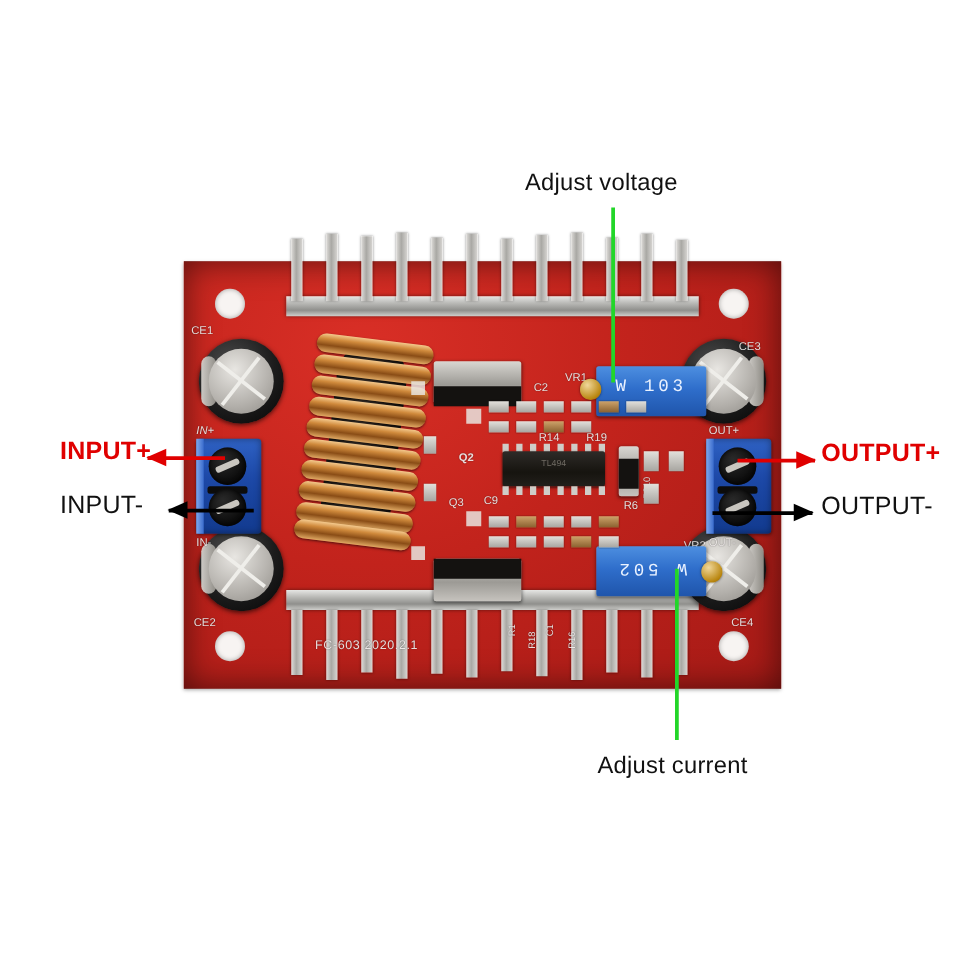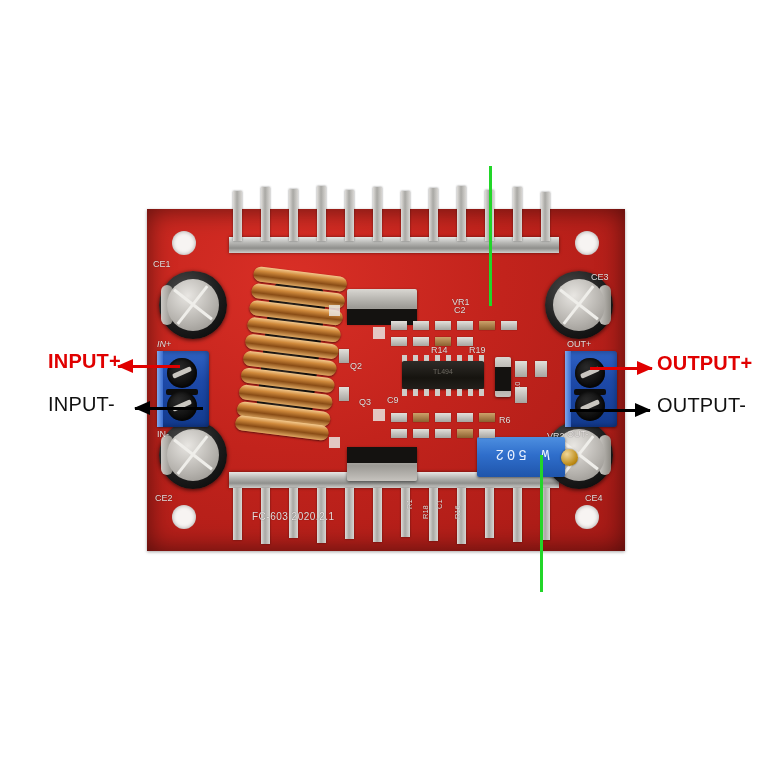--- a/index.html
+++ b/index.html
@@ -247,21 +247,25 @@
           <div class="slot"></div>
         </div>
       <div class="slotbar"></div>
       <div class="screw s2">
           <div class="slot"></div>
         </div>
     </div>
     <div class="silk" style="left:420px;top:220px;">OUT-</div>
 
     <div class="silk" style="left:305px;top:88px;">VR1</div>
-    <div class="silk" style="left:280px;top:96px;margin-left:27px;">C2</div>
+    <div class="pot" id="pot1">
+      <div class="code">W 103</div>
+      <div class="adj"></div>
+    </div>
+    <div class="silk" style="left:280px;top:96px;">C2</div>
 
     <div class="silk" style="left:400px;top:222px;">VR2</div>
     <div class="pot" id="pot2">
       <div class="code">W 502</div>
       <div class="adj"></div>
     </div>
 
     <div class="tab" style="left:200px;top:80px;width:70px;height:34px;">
       <div class="blk" style="top:20px;"></div>
     </div>
@@ -290,25 +294,25 @@
       <i></i>
         <i></i>
         <i></i>
         <i></i>
         <i></i>
         <i></i>
         <i></i>
         <i></i>
     </div>
 
-    <div class="silk" style="left:203px;top:152px;">Q2</div>
+    <div class="silk" style="left:220px;top:152px;font-weight:bold;">Q2</div>
     <div class="silk" style="left:212px;top:188px;">Q3</div>
     <div class="silk" style="left:240px;top:186px;">C9</div>
     <div class="silk" style="left:282px;top:366px;"></div>
-    <div class="silk" style="left:352px;top:190px;margin-top:16px;">R6</div>
+    <div class="silk" style="left:352px;top:190px;">R6</div>
     <div class="silk" style="left:284px;top:136px;">R14</div>
     <div class="silk" style="left:322px;top:136px;">R19</div>
     <div class="silk sm rot" style="left:258px;top:300px;">R1</div>
     <div class="silk sm rot" style="left:274px;top:310px;">R18</div>
     <div class="silk sm rot" style="left:288px;top:300px;">C1</div>
     <div class="silk sm rot" style="left:306px;top:310px;">R16</div>
 
     <div class="smd" style="left:244px;top:112px;width:16px;height:9px;"></div>
     <div class="smd" style="left:266px;top:112px;width:16px;height:9px;"></div>
     <div class="smd" style="left:288px;top:112px;width:16px;height:9px;"></div>
@@ -355,17 +359,19 @@
   </div>
   <div class="arrow right" id="ar-outp">
     <div class="shaft"></div>
     <div class="head"></div>
   </div>
   <div class="arrow right" id="ar-outn">
     <div class="shaft"></div>
     <div class="head"></div>
   </div>
 
+  <div class="anno" id="lbl-adjv">Adjust voltage</div>
+  <div class="anno" id="lbl-adjc">Adjust current</div>
   <div class="anno red" id="lbl-inp">INPUT+</div>
   <div class="anno" id="lbl-inn">INPUT-</div>
   <div class="anno red" id="lbl-outp">OUTPUT+</div>
   <div class="anno" id="lbl-outn">OUTPUT-</div>
 </div>
 
 </body></html>

